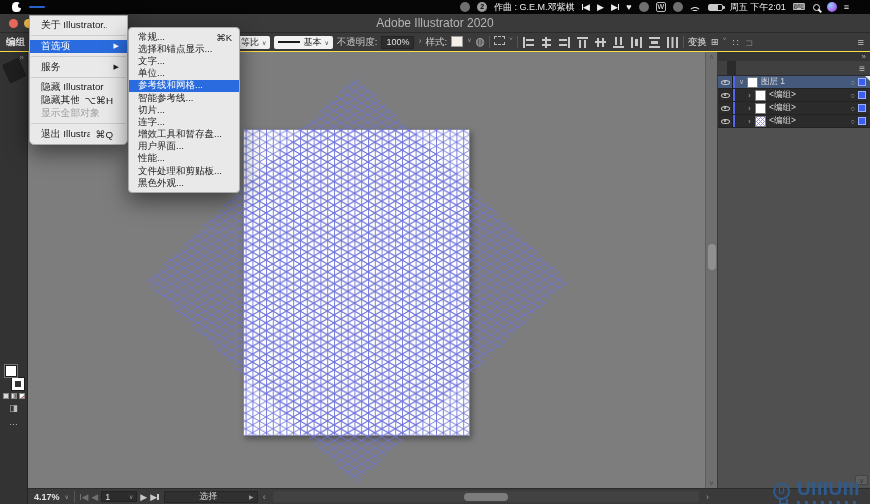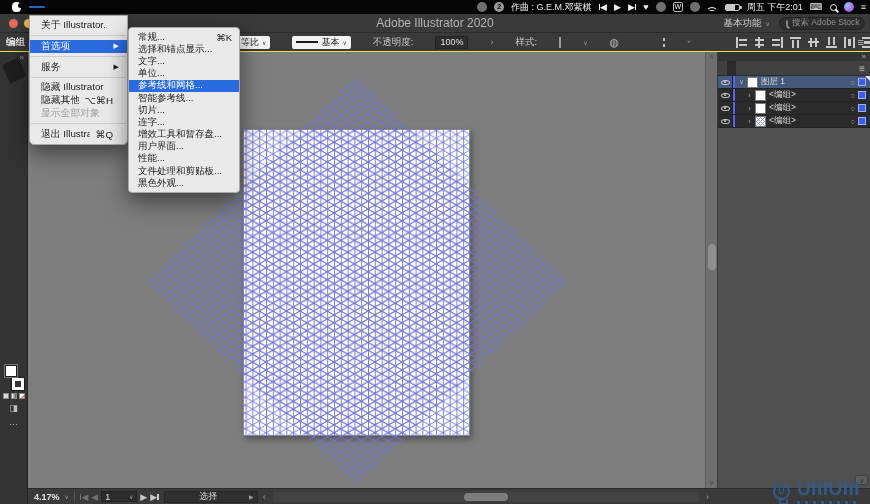--- a/index.html
+++ b/index.html
@@ -10,21 +10,21 @@
   *{margin:0;padding:0;box-sizing:border-box;font-family:"Liberation Sans","DejaVu Sans",sans-serif;}
   body{background:#222;}
   #stage{position:relative;width:870px;height:504px;overflow:hidden;background:#7d7d7d;font-size:10px;color:#ccc;}
 
   
   .macbar{position:absolute;left:0;top:0;width:870px;height:14px;background:#060606;display:flex;align-items:center;color:#ededed;font-size:9.5px;z-index:90;}
   .apple{width:9px;height:10px;background:#fff;border-radius:45% 45% 42% 42%;margin:0 8px 0 12px;position:relative;}
   .apple::before{content:"";position:absolute;right:-2px;top:1px;width:5px;height:5px;background:#060606;border-radius:50%;}
   .mb-item{padding:1px 8px;border-radius:3px;white-space:nowrap;}
   .mb-item.active{background:var(--menubar-app-highlight);color:#fff;font-weight:bold;}
-  .mb-right{margin-left:auto;display:flex;align-items:center;gap:7px;padding-right:4px;font-size:9px;}
+  .mb-right{margin-left:auto;display:flex;align-items:center;gap:7px;padding-right:21px;font-size:9px;}
   .mb-circle{width:10px;height:10px;border-radius:50%;background:#9a9a9a;color:#060606;font-size:7px;line-height:10px;text-align:center;font-weight:bold;}
   .mb-circle.dark{background:#6f6f6f;}
   .w-badge{width:10px;height:10px;border-radius:2px;border:1px solid #bbb;font-size:7px;line-height:8px;text-align:center;color:#eee;}
   .skip{display:flex;align-items:center;gap:0;}
   .skip .bar{width:1.5px;height:6px;background:#ededed;}
   .wifi{width:11px;height:8px;position:relative;overflow:hidden;}
   .wifi i{position:absolute;left:50%;bottom:-9px;transform:translateX(-50%);border:1.5px solid transparent;border-top-color:#ededed;border-radius:50%;}
   .wifi i:nth-child(1){width:13px;height:13px;}
   .wifi i:nth-child(2){width:8px;height:8px;bottom:-6.5px;}
   .wifi i:nth-child(3){width:3px;height:3px;bottom:-4px;background:#ededed;border:0;border-radius:50%;}
@@ -43,21 +43,21 @@
   .tb-title{position:absolute;left:0;right:0;text-align:center;color:#b5b5b5;font-size:12px;}
   .tb-right{margin-left:auto;display:flex;align-items:center;gap:9px;padding-right:5px;z-index:2;}
   .workspace{display:flex;align-items:center;gap:4px;color:#cfcfcf;font-size:9.5px;white-space:nowrap;}
   .searchbox{width:86px;height:13px;background:#2d2d2d;border:1px solid #242424;border-radius:7px;display:flex;align-items:center;gap:4px;padding:0 6px;color:#8f8f8f;font-size:8.5px;white-space:nowrap;overflow:hidden;}
   .searchbox .mag{border-color:#8f8f8f;width:6px;height:6px;}
   .searchbox .mag::after{background:#8f8f8f;}
 
   
   .controlbar{position:absolute;left:0;top:33px;width:870px;height:19px;background:#3a3a3a;border-bottom:1px solid #fde047;display:flex;align-items:center;font-size:9.5px;color:#c9c9c9;}
   .sel-type{padding-left:6px;font-weight:bold;color:#e9e9e9;}
-  .cb-fields{position:absolute;left:237px;right:4px;display:flex;align-items:center;gap:22px;}
+  .cb-fields{position:absolute;left:237px;right:4px;display:flex;gap:4px;}
   .wfield{background:#f2f2f2;color:#1a1a1a;height:13px;display:flex;align-items:center;gap:3px;padding:0 4px;border-radius:2px;font-size:9px;white-space:nowrap;}
   .wfield .cdn{font-size:6px;color:#444;}
   .strokeline{width:22px;height:2px;background:#1a1a1a;}
   .dfield{background:#2d2d2d;border:1px solid #242424;height:13px;display:flex;align-items:center;padding:0 4px;color:#e2e2e2;font-size:9px;}
   .cb-label{white-space:nowrap;}
   .swatch{width:12px;height:11px;background:#f4f0e8;border:1px solid #9a9a9a;}
   .globe{font-size:11px;color:#b9b9b9;line-height:1;}
   .vsep{width:1px;height:12px;background:#555;}
   .dashedrect{width:11px;height:9px;border:1px dashed #b9b9b9;}
   .aicon{width:13px;height:13px;position:relative;display:inline-block;}
@@ -208,30 +208,20 @@
       <span class="mag"></span>
       <span class="siri"></span>
       <span>≡</span>
     </div>
   </div>
 
   <div class="titlebar">
     <span class="dot red"></span>
     <span class="dot yellow"></span>
     <div class="tb-title">Adobe Illustrator 2020</div>
-    <div class="tb-right">
-      <span class="workspace">
-        <span>基本功能</span>
-          <span class="cdn">∨</span>
-      </span>
-      <span class="searchbox">
-        <span class="mag"></span>
-        <span>搜索 Adobe Stock</span>
-      </span>
-    </div>
   </div>
 
   <div class="controlbar">
     <span class="sel-type">编组</span>
     <div class="cb-fields">
       <span class="wfield">
           <span>等比</span>
           <span class="cdn">∨</span>
         </span>
       <span class="wfield">

